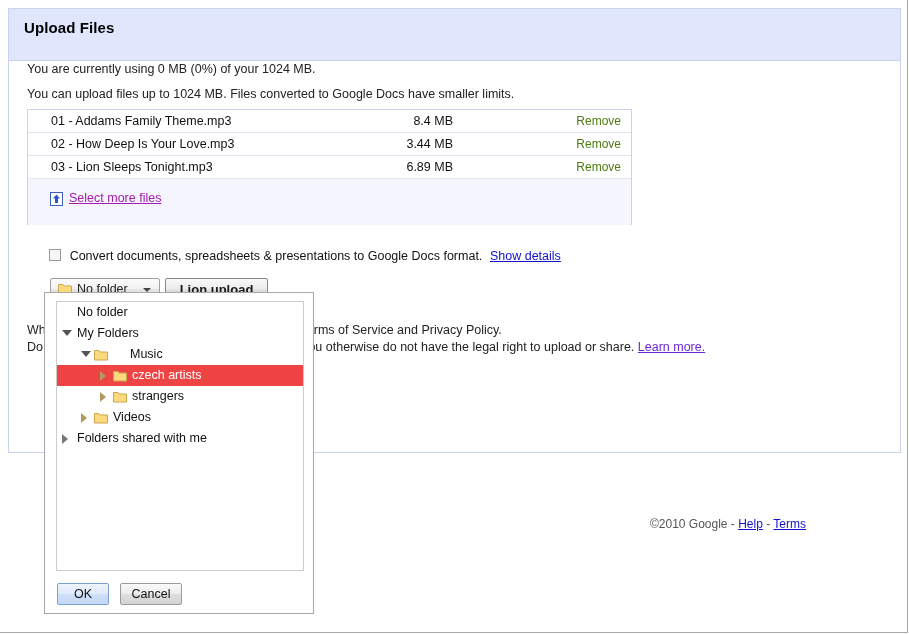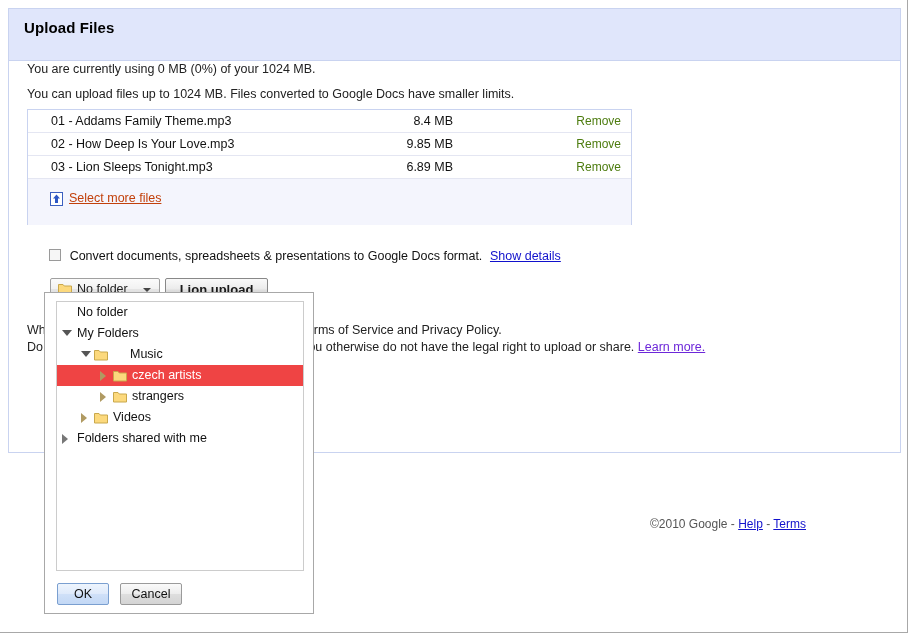--- a/index.html
+++ b/index.html
@@ -128,21 +128,21 @@
     left: 22px;
     top: 13px;
     width: 13px;
     height: 14px;
   }
   #select-more-link {
     position: absolute;
     left: 41px;
     top: 12px;
     font-size: 12.5px;
-    color: #c2410c;
+    color: #a21caf;
     text-decoration: underline;
     cursor: pointer;
     white-space: nowrap;
   }
 
   
   #convert-row {
     position: absolute;
     left: 40px;
     top: 238px;
@@ -384,21 +384,21 @@
     <div id="file-list-box">
 
       <div class="file-row">
         <span class="file-name">01 - Addams Family Theme.mp3</span>
         <span class="file-size">8.4 MB</span>
         <span class="file-remove">Remove</span>
       </div>
 
       <div class="file-row">
         <span class="file-name">02 - How Deep Is Your Love.mp3</span>
-        <span class="file-size">9.85 MB</span>
+        <span class="file-size">3.44 MB</span>
         <span class="file-remove">Remove</span>
       </div>
 
       <div class="file-row">
         <span class="file-name">03 - Lion Sleeps Tonight.mp3</span>
         <span class="file-size">6.89 MB</span>
         <span class="file-remove">Remove</span>
       </div>
 
       <div id="select-more-row">

